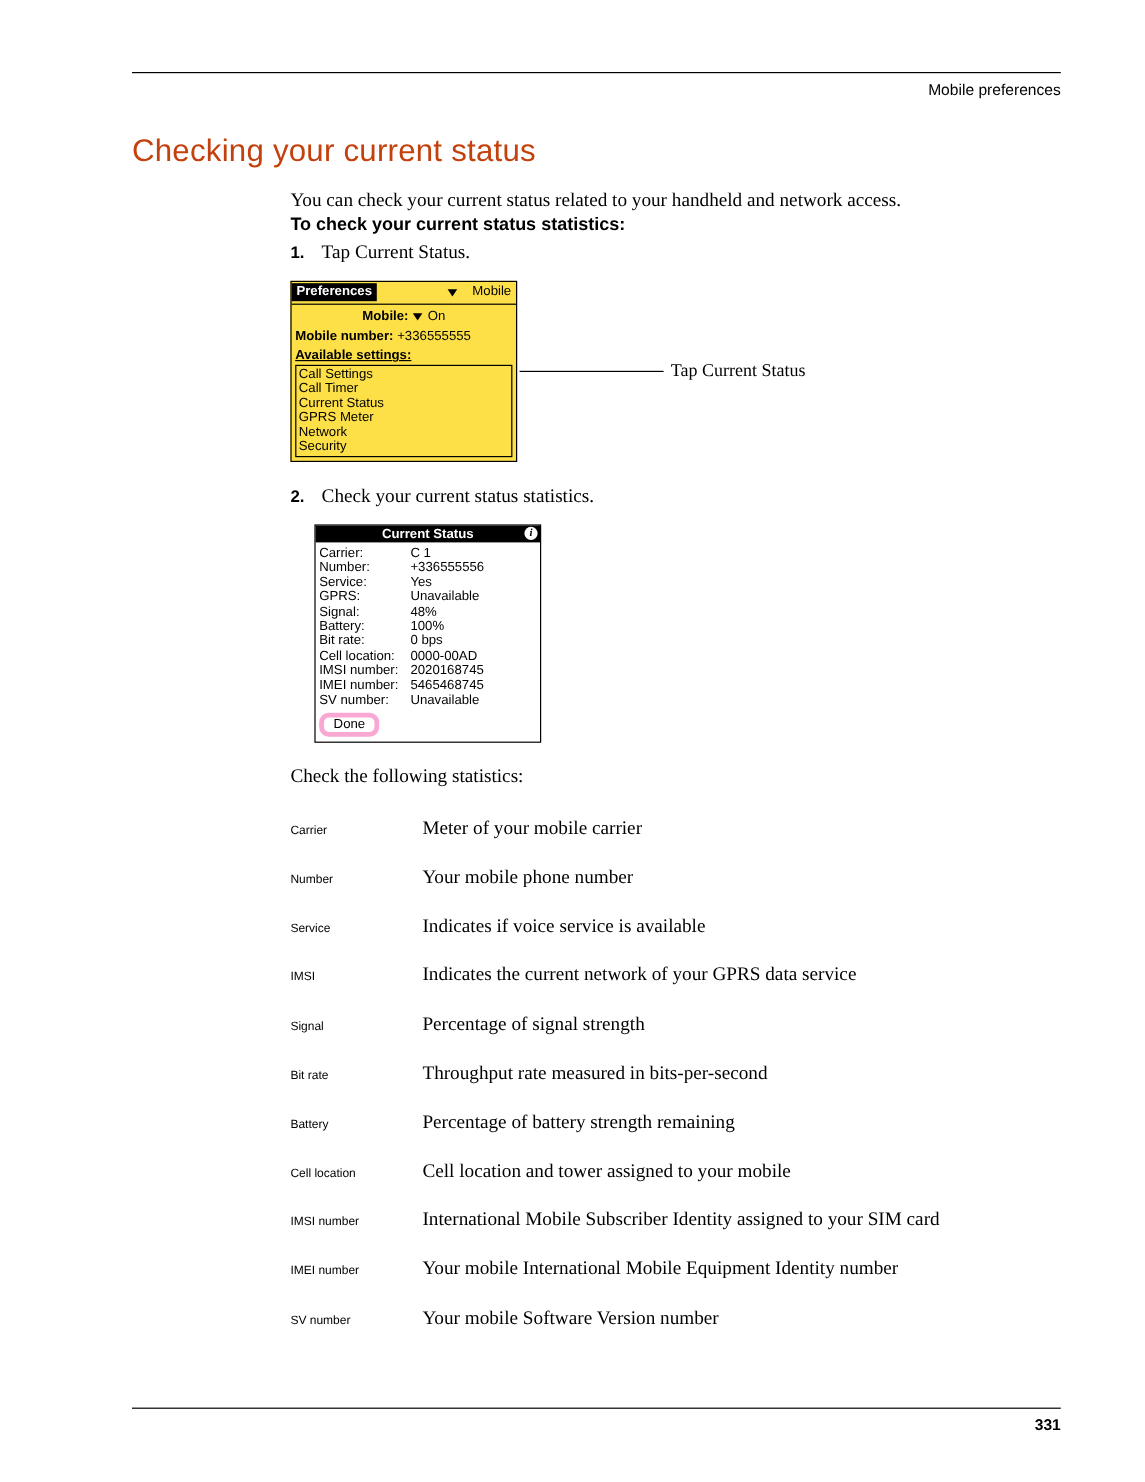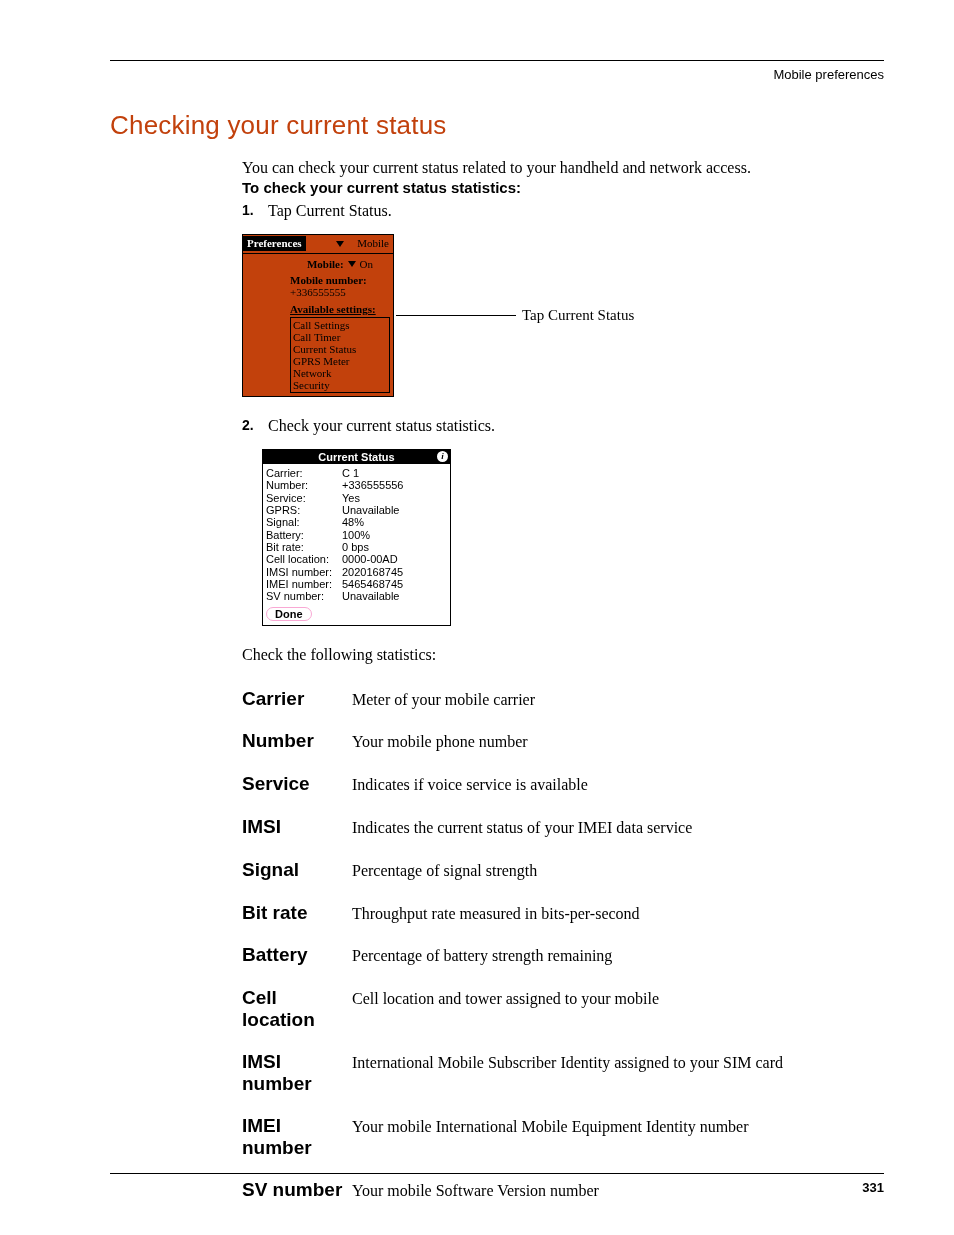--- a/index.html
+++ b/index.html
@@ -38,23 +38,23 @@
     font-weight: bold;
     font-size: 14px;
     width: 26px;
     flex-shrink: 0;
   }
   .step-text { font-size: 16px; }
   
   .shot-wrap { display: flex; align-items: center; margin: 10px 0 20px 0; }
   .palm-device {
     border: 1.5px solid #000;
-    width: 152px;
-    background: #c2410c;
-    font-family: Liberation Serif, serif;
+    width: 189px;
+    background: #fde047;
+    font-family: Liberation Sans, sans-serif;
     font-size: 11px;
     line-height: 1.15;
   }
   .palm-titlebar {
     display: flex;
     justify-content: space-between;
     align-items: center;
     padding: 1px 4px 2px 0;
     border-bottom: 1px solid #000;
   }
@@ -66,21 +66,21 @@
     font-size: 11px;
   }
   .palm-title-drop { display: inline-flex; align-items: center; gap: 13px; font-size: 11px; }
   .tri-down {
     width: 0; height: 0;
     border-left: 4px solid transparent;
     border-right: 4px solid transparent;
     border-top: 6px solid #000;
     display: inline-block;
   }
-  .palm-body { padding: 4px 3px 3px 3px; margin-left: 44px; }
+  .palm-body { padding: 4px 3px 3px 3px; }
   .palm-row { display: flex; align-items: center; justify-content: center; gap: 4px; margin-bottom: 3px; }
   .palm-row .lbl { font-weight: bold; }
   .palm-line { margin: 2px 0; }
   .palm-line .lbl { font-weight: bold; text-align: center; }
   .palm-sub-head { font-weight: bold; text-decoration: underline; margin-top: 4px; margin-bottom: 1px; }
   .settings-box { border: 1px solid #000; padding: 1px 2px; }
   .settings-box div { line-height: 1.1; }
   .callout-line {
     width: 120px;
     border-top: 1px solid #000;
@@ -119,34 +119,33 @@
     font-size: 9px;
     line-height: 11px;
     text-align: center;
     font-style: italic;
   }
   .stat-body { padding: 3px 3px 4px 3px; }
   .stat-row { display: flex; line-height: 1.12; }
   .stat-row .slabel { width: 76px; flex-shrink: 0; }
   .done-btn {
     display: inline-block;
-    border: 1px solid #f9a8d4;
+    border: 4px solid #f9a8d4;
     border-radius: 8px;
     padding: 0 8px;
     margin-top: 4px;
     font-size: 11px;
-    font-weight: bold;
   }
   
   .def-intro { font-size: 16px; margin-bottom: 24px; }
   .def-row { display: flex; margin-bottom: 20px; align-items: baseline; }
   .def-term {
     font-family: Arial, Helvetica, sans-serif;
-    font-weight: bold;
-    font-size: 19px;
+    font-weight: normal;
+    font-size: 10px;
     width: 110px;
     flex-shrink: 0;
   }
   .def-desc { font-size: 16px; line-height: 1.3; }
   .footer { position: absolute; bottom: 40px; left: 110px; right: 70px; }
   .footer-line { border-top: 1px solid #000; margin-bottom: 6px; }
   .footer-num { text-align: right; font-family: Arial, Helvetica, sans-serif; font-weight: bold; font-size: 13px; }
 </style>
 </head>
 <body>
@@ -268,21 +267,21 @@
   <div class="def-row">
       <span class="def-term">Number</span>
       <span class="def-desc">Your mobile phone number</span>
     </div>
   <div class="def-row">
       <span class="def-term">Service</span>
       <span class="def-desc">Indicates if voice service is available</span>
     </div>
   <div class="def-row">
       <span class="def-term">IMSI</span>
-      <span class="def-desc">Indicates the current status of your IMEI data service</span>
+      <span class="def-desc">Indicates the current network of your GPRS data service</span>
     </div>
   <div class="def-row">
       <span class="def-term">Signal</span>
       <span class="def-desc">Percentage of signal strength</span>
     </div>
   <div class="def-row">
       <span class="def-term">Bit rate</span>
       <span class="def-desc">Throughput rate measured in bits-per-second</span>
     </div>
   <div class="def-row">

